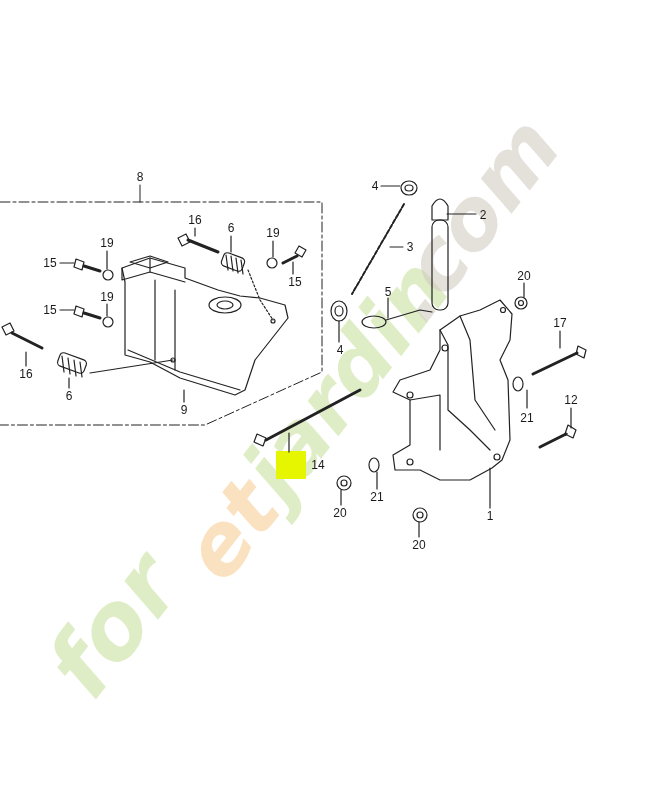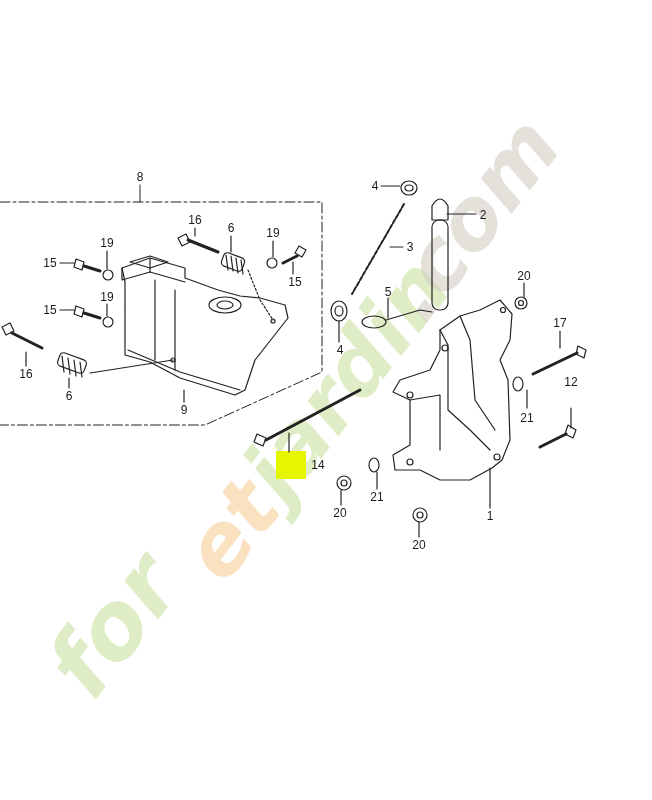--- a/index.html
+++ b/index.html
@@ -187,19 +187,19 @@
   <span class="lbl" style="left:69px; top:396px;">6</span>
   <span class="lbl" style="left:184px; top:410px;">9</span>
   <span class="lbl" style="left:375px; top:186px;">4</span>
   <span class="lbl" style="left:483px; top:215px;">2</span>
   <span class="lbl" style="left:410px; top:247px;">3</span>
   <span class="lbl" style="left:524px; top:276px;">20</span>
   <span class="lbl" style="left:388px; top:292px;">5</span>
   <span class="lbl" style="left:340px; top:350px;">4</span>
   <span class="lbl" style="left:560px; top:323px;">17</span>
   <span class="lbl" style="left:527px; top:418px;">21</span>
-  <span class="lbl" style="left:571px; top:382px;">12</span>
+  <span class="lbl" style="left:571px; top:400px;">12</span>
   <span class="lbl" style="left:290px; top:465px;margin-left:28px;">14</span>
   <span class="lbl" style="left:377px; top:497px;">21</span>
   <span class="lbl" style="left:340px; top:513px;">20</span>
   <span class="lbl" style="left:490px; top:516px;">1</span>
   <span class="lbl" style="left:419px; top:545px;">20</span>
 </div>
 
 </body></html>

